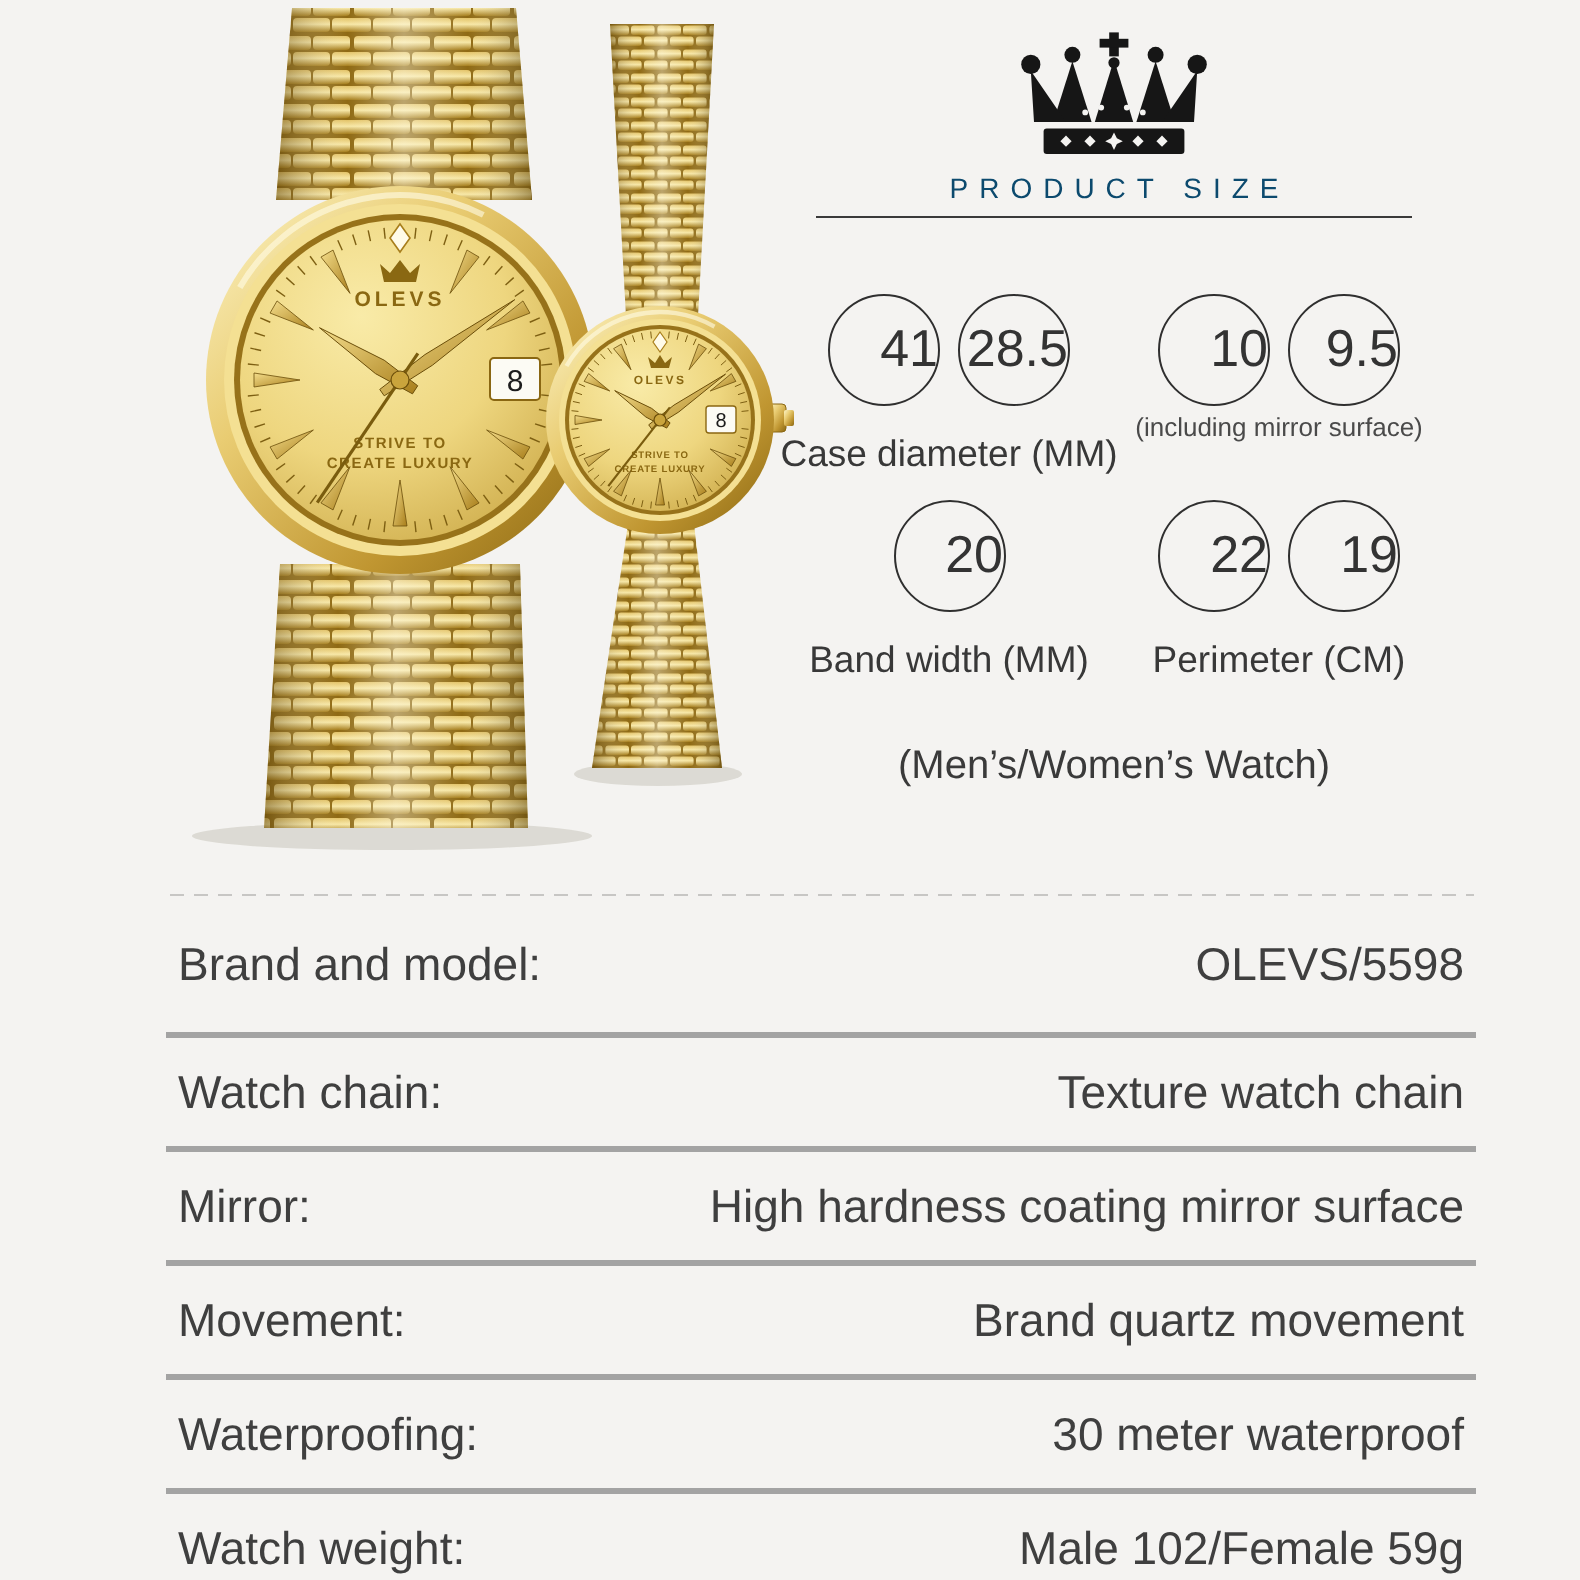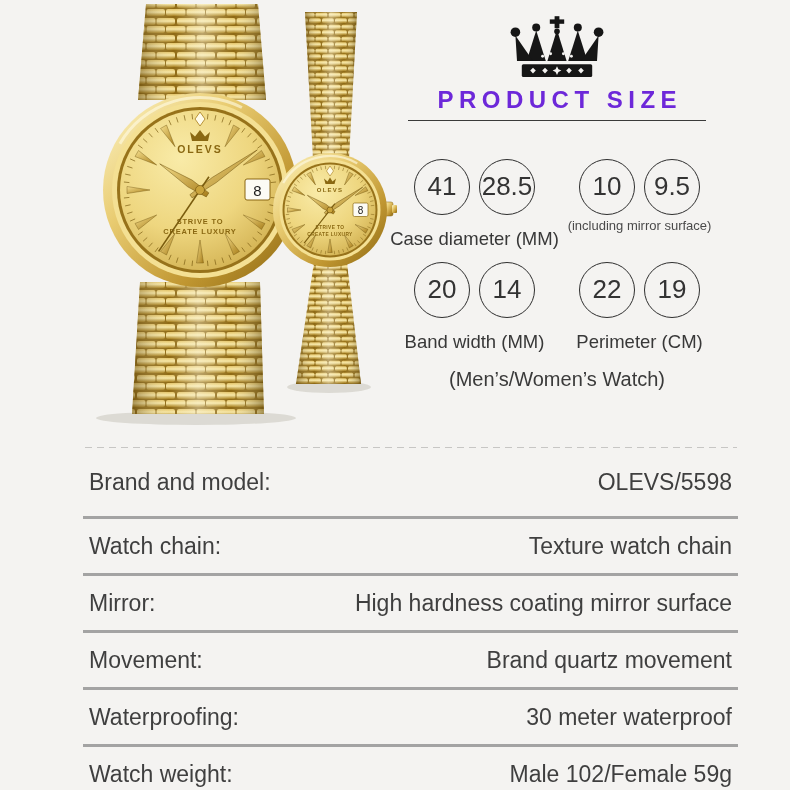--- a/index.html
+++ b/index.html
@@ -15,36 +15,36 @@
   .dial-brand{font-family:"Liberation Sans",sans-serif;font-weight:bold;fill:#8a6812;}
   .dial-slogan{font-family:"Liberation Sans",sans-serif;font-weight:bold;fill:#8a6812;}
   .date-text{font-family:"Liberation Sans",sans-serif;fill:#1c1c1c;}
   
   .size-panel{
     position:absolute;left:402px;top:16px;width:310px;
     display:flex;flex-direction:column;align-items:center;
   }
   .crown{width:96px;height:66px;}
   .panel-title{
-    margin:4px 0 0;font-size:24px;font-weight:700;color:#6d28d9;
+    margin:4px 0 0;font-size:14px;font-weight:400;color:#0c4a6e;
     letter-spacing:5.5px;padding-left:5.5px;white-space:nowrap;line-height:1.2;
   }
   .title-underline{width:298px;border-top:1px solid #3a3a3a;margin-top:5px;}
   .size-row{display:flex;gap:44px;margin-top:38px;}
   .size-row.second{margin-top:13px;}
   .size-group{display:flex;flex-direction:column;align-items:center;width:121px;}
   .pair{display:flex;gap:9px;}
   .circle{
     box-sizing:border-box;width:56px;height:56px;border:1.4px solid #2f2f2f;border-radius:50%;
-    display:flex;align-items:center;justify-content:center;
+    display:flex;align-items:center;justify-content:flex-end;
     font-size:26px;color:#333;background:transparent;
   }
   .glabel{margin-top:13px;font-size:18.5px;color:#383838;white-space:nowrap;line-height:21px;}
   .gsub{margin-top:3px;font-size:13px;color:#4a4a4a;white-space:nowrap;line-height:16px;}
-  .panel-note{margin-top:16px;font-size:20px;color:#3a3a3a;white-space:nowrap;}
+  .panel-note{margin-top:32px;font-size:20px;color:#3a3a3a;white-space:nowrap;}
   
   .dashed-line{
     position:absolute;left:85px;top:447px;width:652px;height:1px;
     background-image:repeating-linear-gradient(90deg,#c7c6c4 0 7px,transparent 7px 12px);
   }
   .spec-table{position:absolute;left:83px;top:448px;width:655px;}
   .spec-row{
     display:flex;justify-content:space-between;align-items:center;
     height:54px;padding:0 6px;border-bottom:3px solid #a3a3a3;
     font-size:23px;color:#3f3f3f;
@@ -338,23 +338,20 @@
       <div class="gsub">(including mirror surface)</div>
     </div>
   </div>
 
   <div class="size-row second">
     <div class="size-group">
       <div class="pair">
         <div class="circle">
             <span>20</span>
           </div>
-        <div class="circle">
-            <span>14</span>
-          </div>
       </div>
       <div class="glabel">Band width (MM)</div>
     </div>
     <div class="size-group">
       <div class="pair">
         <div class="circle">
             <span>22</span>
           </div>
         <div class="circle">
             <span>19</span>

